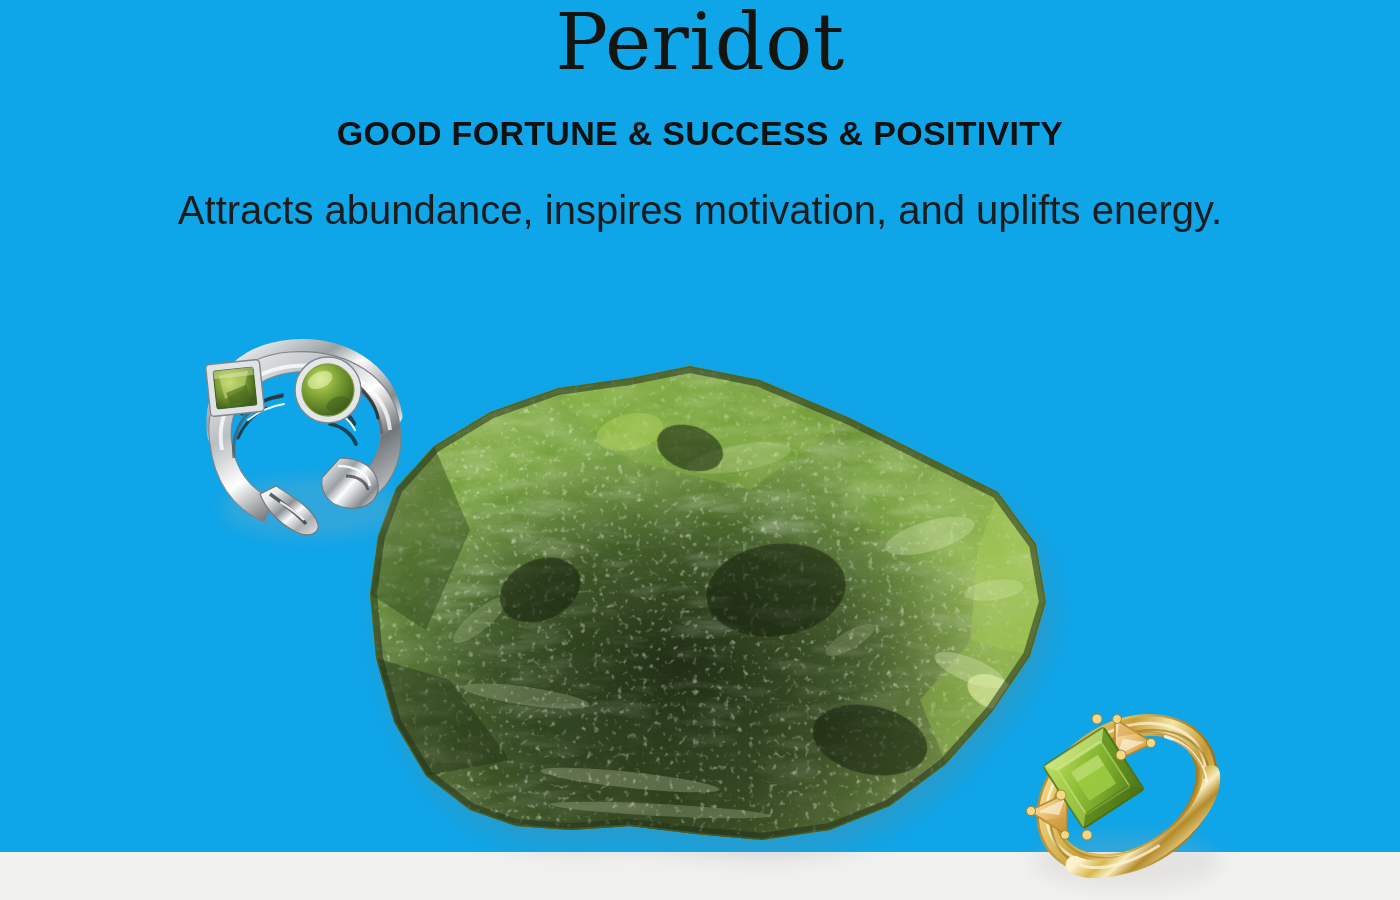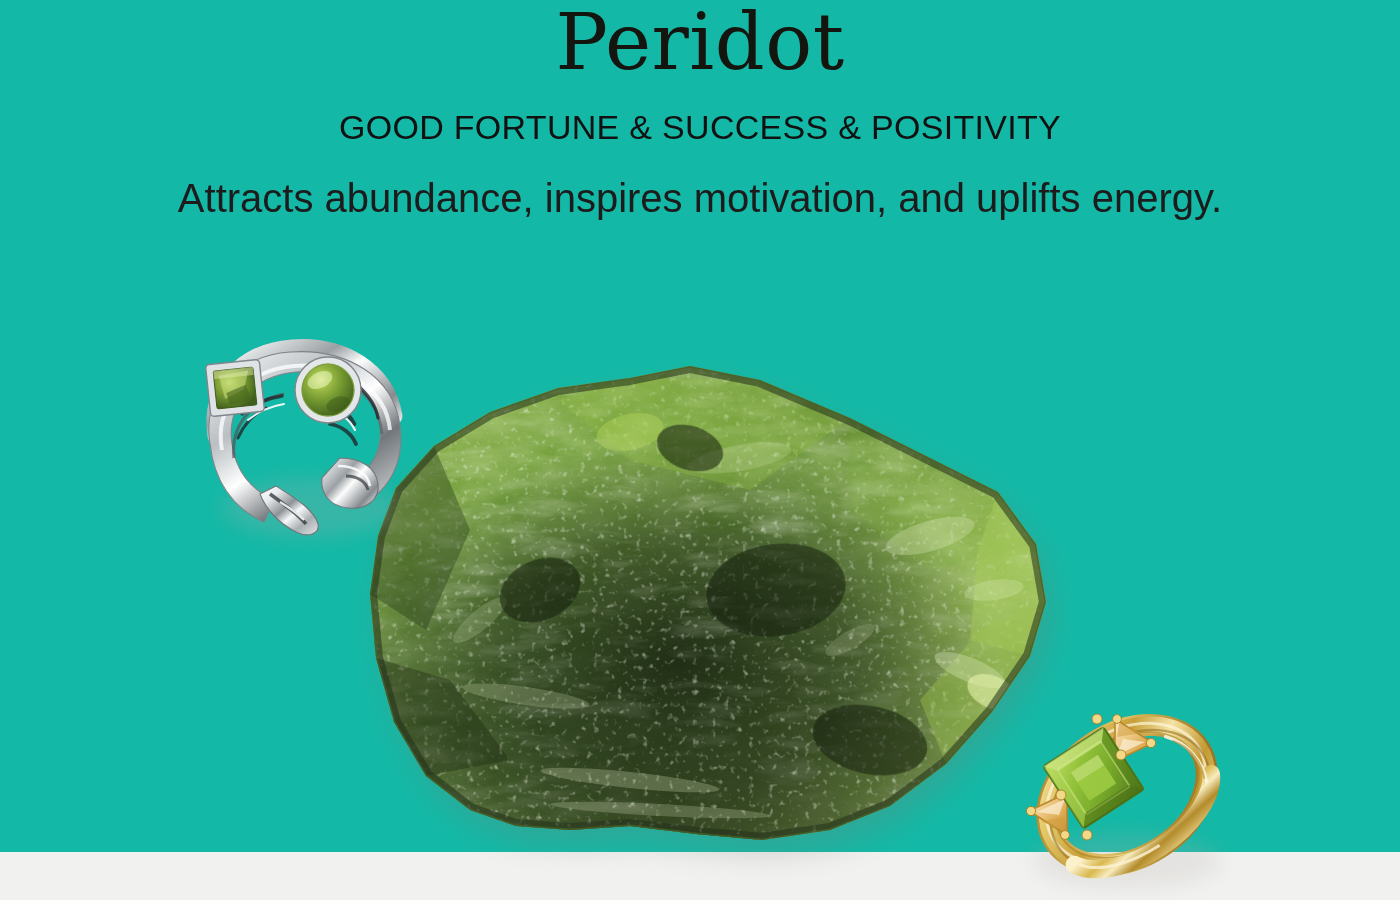--- a/index.html
+++ b/index.html
@@ -13,21 +13,21 @@
     background: #f1f1f0;
     font-family: "Liberation Sans", sans-serif;
     position: relative;
   }
 
   .stage {
     position: absolute;
     inset: 0;
     width: 1400px;
     height: 852px;
-    background: #14b8a6;
+    background: #0ea5e9;
   }
 
   
   .text-block {
     position: absolute;
     top: 0;
     left: 0;
     width: 1400px;
     text-align: center;
     z-index: 40;
@@ -40,24 +40,24 @@
     line-height: 1.05;
     color: #15150f;
     letter-spacing: 0.5px;
     margin: 0;
     padding-top: 2px;
   }
 
   .gem-subtitle {
     font-family: "Liberation Sans", sans-serif;
     font-size: 34px;
-    font-weight: 400;
+    font-weight: 700;
     letter-spacing: 0.3px;
     color: #111111;
-    margin: 4px;
+    margin: 10px;
     padding-top: 20px;
   }
 
   .gem-description {
     font-family: "Liberation Sans", sans-serif;
     font-size: 40px;
     font-weight: 400;
     line-height: 1.38;
     color: #1c1c1c;
     margin: 0 auto;

